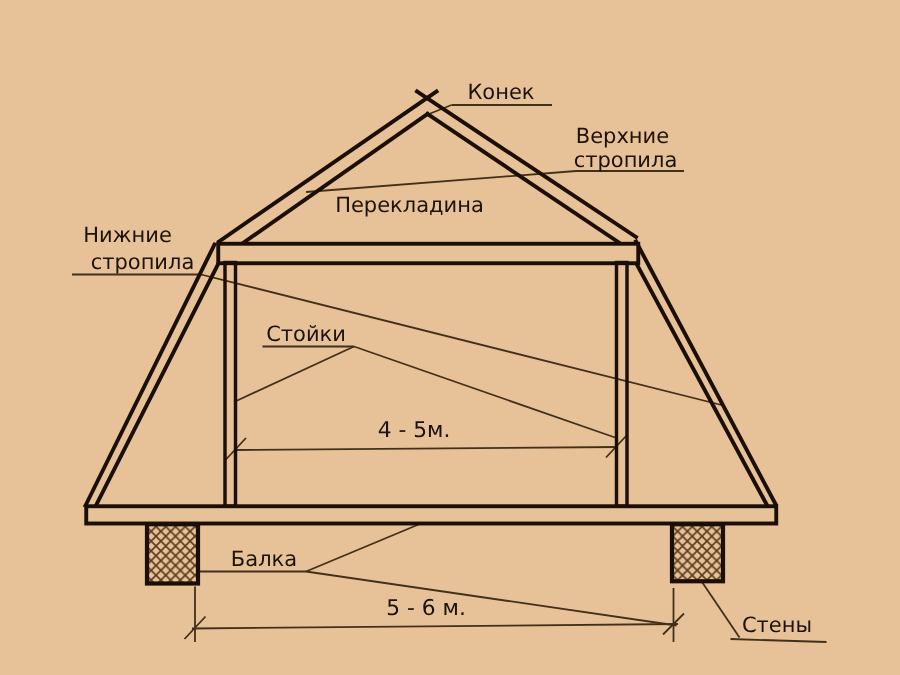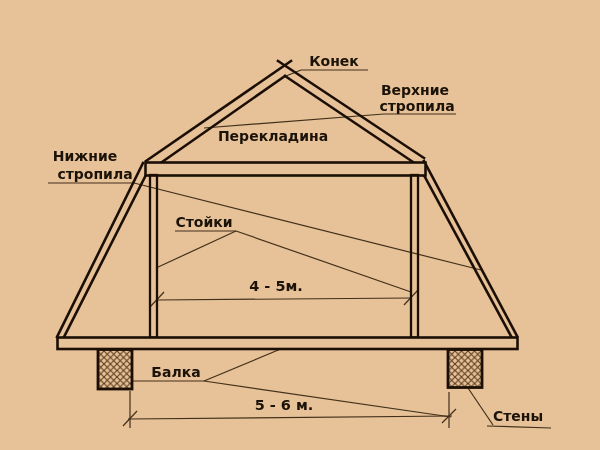--- a/index.html
+++ b/index.html
@@ -2,21 +2,21 @@
 <html><head>
 <meta charset="utf-8">
 <style>
   html,body{margin:0;padding:0;}
   body{
     width:600px;height:450px;
     background:#e7c198;
     font-family:"DejaVu Sans", sans-serif;
     overflow:hidden;
   }
-  #stage{position:relative;width:600px;height:450px;font-weight:bold;}
+  #stage{position:relative;width:600px;height:450px;}
   svg{display:block;}
   text{
     font-family:"DejaVu Sans", sans-serif;
     font-size:14px;
     fill:#1b1208;
   }
   .dim-text{font-size:14.5px;}
 </style>
 </head>
 <body>

